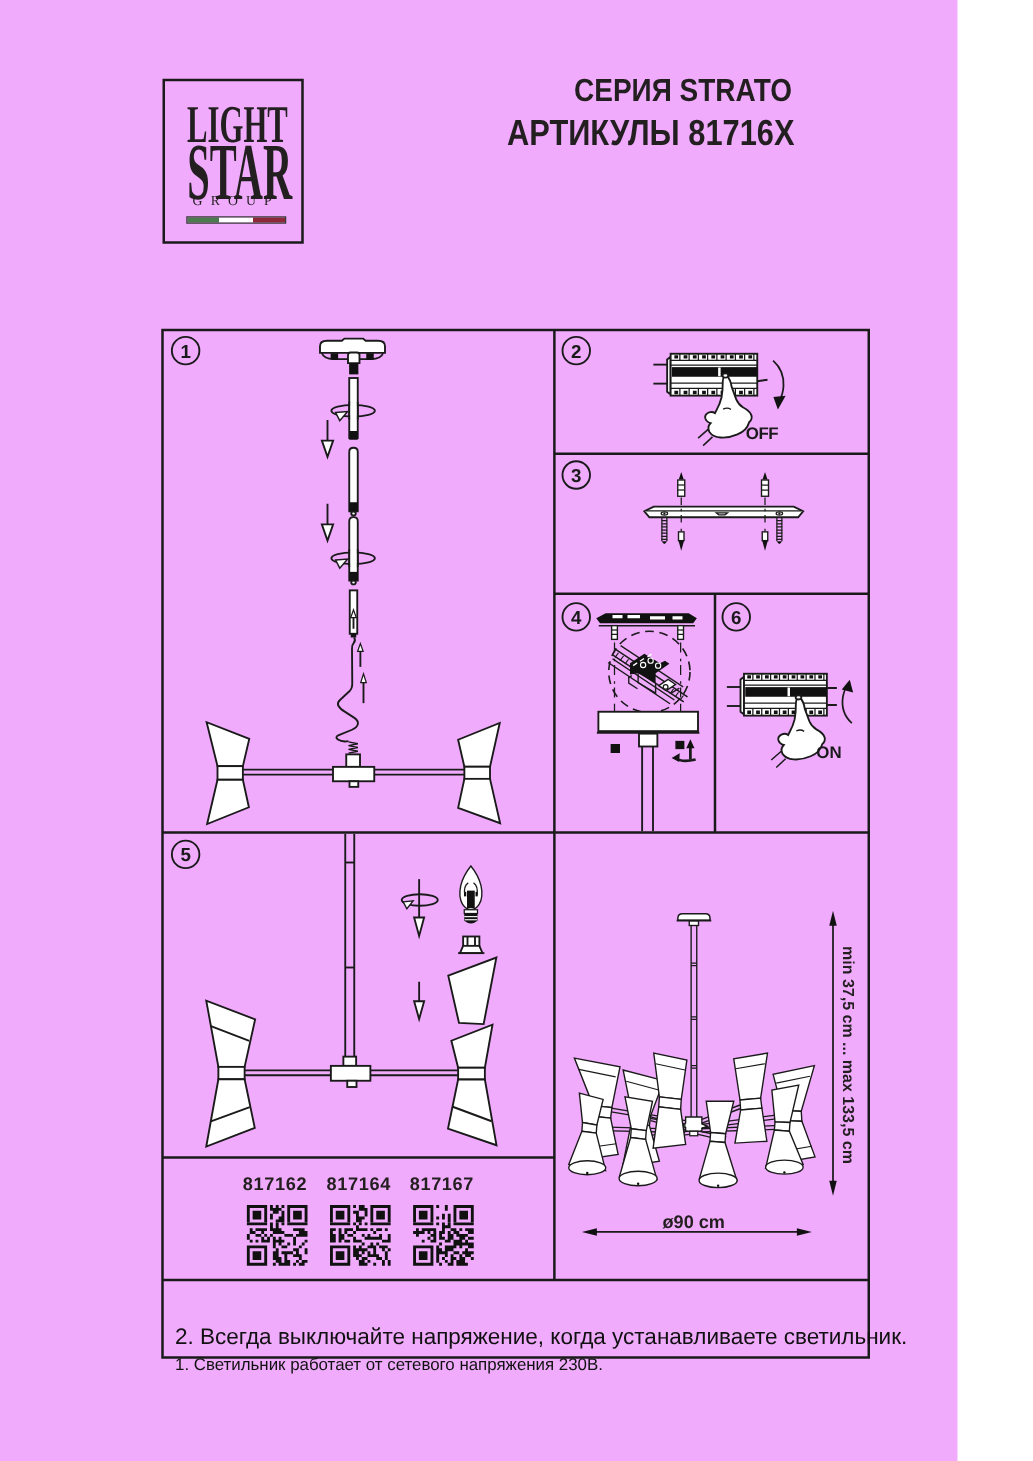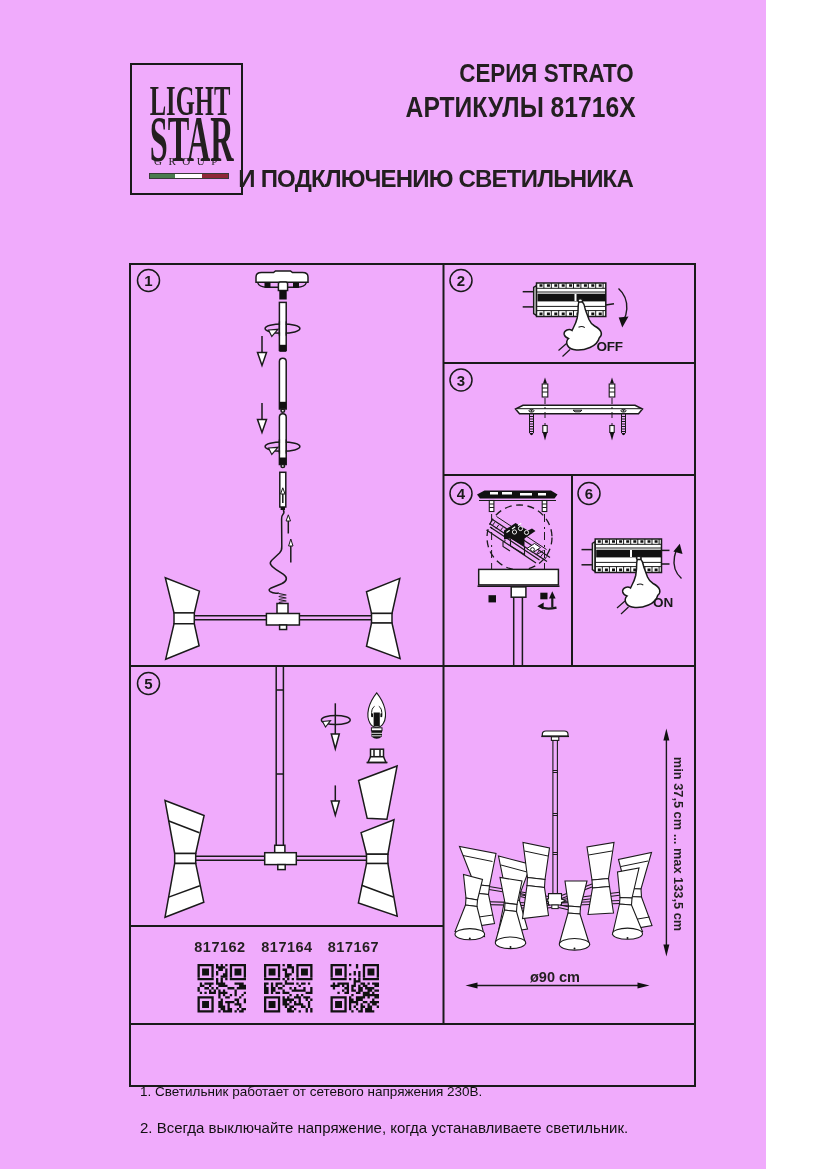--- a/index.html
+++ b/index.html
@@ -20,21 +20,20 @@
 
   <div class="abs" id="w-group" style="left:134px;top:156px;width:110px;text-align:center;font-family:'Liberation Serif',serif;font-size:11px;line-height:1;letter-spacing:6.5px;color:#231f20;">GROUP</div>
 
   <div class="abs" style="left:148.5px;top:173px;width:78px;height:4px;border:1.2px solid #3a3a3a;background:linear-gradient(to right,#4a7a4e 0 32%,#fff 32% 67%,#8e2738 67% 100%);"></div>
 
   <div class="abs ttl" id="t-seriya" style="right:132px;top:59px;font-size:25.5px;transform:scaleX(0.878);transform-origin:100% 50%;">СЕРИЯ STRATO</div>
 
   <div class="abs ttl" id="t-artikul" style="right:130px;top:91px;font-size:29px;transform:scaleX(0.85);transform-origin:100% 50%;">АРТИКУЛЫ 81716Х</div>
 
 
-  <div class="abs ttl" id="t-instr2" style="right:133px;top:164.5px;font-size:24px;letter-spacing:-0.8px;">И ПОДКЛЮЧЕНИЮ СВЕТИЛЬНИКА</div>
 
   <svg class="abs" style="left:0;top:0;" width="826" height="1169" viewBox="0 0 826 1169" fill="none" stroke="#1a1a1a" stroke-width="1.5">
 
     <g>
         <rect x="130" y="264" width="565" height="822" stroke-width="2"></rect>
       </g>
 
     <g>
         <line x1="443.5" y1="264" x2="443.5" y2="1024" stroke-width="2"></line>
       </g>
@@ -584,15 +583,15 @@
         <path fill="#111" stroke="none" d="M264.0 964.0h16.2v2.3h-16.2zM282.5 964.0h2.3v2.3h-2.3zM287.1 964.0h4.6v2.3h-4.6zM296.3 964.0h16.2v2.3h-16.2zM264.0 966.3h2.3v2.3h-2.3zM277.9 966.3h2.3v2.3h-2.3zM287.1 966.3h6.9v2.3h-6.9zM296.3 966.3h2.3v2.3h-2.3zM310.2 966.3h2.3v2.3h-2.3zM264.0 968.6h2.3v2.3h-2.3zM268.6 968.6h6.9v2.3h-6.9zM277.9 968.6h2.3v2.3h-2.3zM282.5 968.6h4.6v2.3h-4.6zM291.7 968.6h2.3v2.3h-2.3zM296.3 968.6h2.3v2.3h-2.3zM301.0 968.6h6.9v2.3h-6.9zM310.2 968.6h2.3v2.3h-2.3zM264.0 970.9h2.3v2.3h-2.3zM268.6 970.9h6.9v2.3h-6.9zM277.9 970.9h2.3v2.3h-2.3zM284.8 970.9h2.3v2.3h-2.3zM291.7 970.9h2.3v2.3h-2.3zM296.3 970.9h2.3v2.3h-2.3zM301.0 970.9h6.9v2.3h-6.9zM310.2 970.9h2.3v2.3h-2.3zM264.0 973.2h2.3v2.3h-2.3zM268.6 973.2h6.9v2.3h-6.9zM277.9 973.2h2.3v2.3h-2.3zM284.8 973.2h6.9v2.3h-6.9zM296.3 973.2h2.3v2.3h-2.3zM301.0 973.2h6.9v2.3h-6.9zM310.2 973.2h2.3v2.3h-2.3zM264.0 975.5h2.3v2.3h-2.3zM277.9 975.5h2.3v2.3h-2.3zM284.8 975.5h4.6v2.3h-4.6zM296.3 975.5h2.3v2.3h-2.3zM310.2 975.5h2.3v2.3h-2.3zM264.0 977.9h16.2v2.3h-16.2zM282.5 977.9h2.3v2.3h-2.3zM287.1 977.9h2.3v2.3h-2.3zM291.7 977.9h2.3v2.3h-2.3zM296.3 977.9h16.2v2.3h-16.2zM284.8 980.2h2.3v2.3h-2.3zM264.0 982.5h4.6v2.3h-4.6zM270.9 982.5h2.3v2.3h-2.3zM275.5 982.5h6.9v2.3h-6.9zM284.8 982.5h9.2v2.3h-9.2zM296.3 982.5h2.3v2.3h-2.3zM301.0 982.5h4.6v2.3h-4.6zM307.9 982.5h2.3v2.3h-2.3zM264.0 984.8h2.3v2.3h-2.3zM270.9 984.8h2.3v2.3h-2.3zM275.5 984.8h2.3v2.3h-2.3zM282.5 984.8h2.3v2.3h-2.3zM298.6 984.8h2.3v2.3h-2.3zM264.0 987.1h4.6v2.3h-4.6zM270.9 987.1h4.6v2.3h-4.6zM277.9 987.1h4.6v2.3h-4.6zM289.4 987.1h2.3v2.3h-2.3zM294.0 987.1h2.3v2.3h-2.3zM303.3 987.1h2.3v2.3h-2.3zM310.2 987.1h2.3v2.3h-2.3zM264.0 989.4h4.6v2.3h-4.6zM270.9 989.4h4.6v2.3h-4.6zM282.5 989.4h2.3v2.3h-2.3zM291.7 989.4h13.9v2.3h-13.9zM310.2 989.4h2.3v2.3h-2.3zM264.0 991.7h4.6v2.3h-4.6zM270.9 991.7h2.3v2.3h-2.3zM275.5 991.7h4.6v2.3h-4.6zM282.5 991.7h6.9v2.3h-6.9zM305.6 991.7h6.9v2.3h-6.9zM289.4 994.0h2.3v2.3h-2.3zM296.3 994.0h2.3v2.3h-2.3zM301.0 994.0h2.3v2.3h-2.3zM264.0 996.3h16.2v2.3h-16.2zM282.5 996.3h2.3v2.3h-2.3zM287.1 996.3h2.3v2.3h-2.3zM294.0 996.3h6.9v2.3h-6.9zM303.3 996.3h6.9v2.3h-6.9zM264.0 998.6h2.3v2.3h-2.3zM277.9 998.6h2.3v2.3h-2.3zM282.5 998.6h11.5v2.3h-11.5zM298.6 998.6h2.3v2.3h-2.3zM305.6 998.6h2.3v2.3h-2.3zM310.2 998.6h2.3v2.3h-2.3zM264.0 1001.0h2.3v2.3h-2.3zM268.6 1001.0h6.9v2.3h-6.9zM277.9 1001.0h2.3v2.3h-2.3zM282.5 1001.0h4.6v2.3h-4.6zM289.4 1001.0h2.3v2.3h-2.3zM294.0 1001.0h2.3v2.3h-2.3zM298.6 1001.0h2.3v2.3h-2.3zM307.9 1001.0h2.3v2.3h-2.3zM264.0 1003.3h2.3v2.3h-2.3zM268.6 1003.3h6.9v2.3h-6.9zM277.9 1003.3h2.3v2.3h-2.3zM282.5 1003.3h6.9v2.3h-6.9zM294.0 1003.3h9.2v2.3h-9.2zM307.9 1003.3h2.3v2.3h-2.3zM264.0 1005.6h2.3v2.3h-2.3zM268.6 1005.6h6.9v2.3h-6.9zM277.9 1005.6h2.3v2.3h-2.3zM284.8 1005.6h2.3v2.3h-2.3zM289.4 1005.6h4.6v2.3h-4.6zM301.0 1005.6h4.6v2.3h-4.6zM307.9 1005.6h2.3v2.3h-2.3zM264.0 1007.9h2.3v2.3h-2.3zM277.9 1007.9h2.3v2.3h-2.3zM287.1 1007.9h4.6v2.3h-4.6zM294.0 1007.9h2.3v2.3h-2.3zM305.6 1007.9h2.3v2.3h-2.3zM310.2 1007.9h2.3v2.3h-2.3zM264.0 1010.2h16.2v2.3h-16.2zM287.1 1010.2h6.9v2.3h-6.9zM298.6 1010.2h2.3v2.3h-2.3zM305.6 1010.2h2.3v2.3h-2.3zM310.2 1010.2h2.3v2.3h-2.3z"></path>
       </g>
 
     <g>
         <path fill="#111" stroke="none" d="M330.5 964.0h16.2v2.3h-16.2zM349.0 964.0h2.3v2.3h-2.3zM355.9 964.0h2.3v2.3h-2.3zM362.8 964.0h16.2v2.3h-16.2zM330.5 966.3h2.3v2.3h-2.3zM344.4 966.3h2.3v2.3h-2.3zM355.9 966.3h2.3v2.3h-2.3zM362.8 966.3h2.3v2.3h-2.3zM376.7 966.3h2.3v2.3h-2.3zM330.5 968.6h2.3v2.3h-2.3zM335.1 968.6h6.9v2.3h-6.9zM344.4 968.6h2.3v2.3h-2.3zM362.8 968.6h2.3v2.3h-2.3zM367.5 968.6h6.9v2.3h-6.9zM376.7 968.6h2.3v2.3h-2.3zM330.5 970.9h2.3v2.3h-2.3zM335.1 970.9h6.9v2.3h-6.9zM344.4 970.9h2.3v2.3h-2.3zM353.6 970.9h2.3v2.3h-2.3zM358.2 970.9h2.3v2.3h-2.3zM362.8 970.9h2.3v2.3h-2.3zM367.5 970.9h6.9v2.3h-6.9zM376.7 970.9h2.3v2.3h-2.3zM330.5 973.2h2.3v2.3h-2.3zM335.1 973.2h6.9v2.3h-6.9zM344.4 973.2h2.3v2.3h-2.3zM349.0 973.2h2.3v2.3h-2.3zM353.6 973.2h2.3v2.3h-2.3zM358.2 973.2h2.3v2.3h-2.3zM362.8 973.2h2.3v2.3h-2.3zM367.5 973.2h6.9v2.3h-6.9zM376.7 973.2h2.3v2.3h-2.3zM330.5 975.5h2.3v2.3h-2.3zM344.4 975.5h2.3v2.3h-2.3zM358.2 975.5h2.3v2.3h-2.3zM362.8 975.5h2.3v2.3h-2.3zM376.7 975.5h2.3v2.3h-2.3zM330.5 977.9h16.2v2.3h-16.2zM349.0 977.9h2.3v2.3h-2.3zM353.6 977.9h2.3v2.3h-2.3zM358.2 977.9h2.3v2.3h-2.3zM362.8 977.9h16.2v2.3h-16.2zM353.6 980.2h6.9v2.3h-6.9zM332.8 982.5h2.3v2.3h-2.3zM337.4 982.5h11.5v2.3h-11.5zM353.6 982.5h2.3v2.3h-2.3zM360.5 982.5h4.6v2.3h-4.6zM367.5 982.5h2.3v2.3h-2.3zM372.1 982.5h6.9v2.3h-6.9zM330.5 984.8h9.2v2.3h-9.2zM342.0 984.8h2.3v2.3h-2.3zM346.7 984.8h2.3v2.3h-2.3zM351.3 984.8h4.6v2.3h-4.6zM358.2 984.8h2.3v2.3h-2.3zM362.8 984.8h4.6v2.3h-4.6zM374.4 984.8h4.6v2.3h-4.6zM332.8 987.1h2.3v2.3h-2.3zM344.4 987.1h4.6v2.3h-4.6zM351.3 987.1h2.3v2.3h-2.3zM358.2 987.1h4.6v2.3h-4.6zM365.1 987.1h9.2v2.3h-9.2zM342.0 989.4h2.3v2.3h-2.3zM346.7 989.4h2.3v2.3h-2.3zM351.3 989.4h4.6v2.3h-4.6zM358.2 989.4h4.6v2.3h-4.6zM367.5 989.4h4.6v2.3h-4.6zM374.4 989.4h4.6v2.3h-4.6zM337.4 991.7h2.3v2.3h-2.3zM344.4 991.7h4.6v2.3h-4.6zM355.9 991.7h4.6v2.3h-4.6zM362.8 991.7h6.9v2.3h-6.9zM372.1 991.7h2.3v2.3h-2.3zM351.3 994.0h2.3v2.3h-2.3zM362.8 994.0h16.2v2.3h-16.2zM330.5 996.3h16.2v2.3h-16.2zM349.0 996.3h2.3v2.3h-2.3zM355.9 996.3h9.2v2.3h-9.2zM367.5 996.3h2.3v2.3h-2.3zM374.4 996.3h4.6v2.3h-4.6zM330.5 998.6h2.3v2.3h-2.3zM344.4 998.6h2.3v2.3h-2.3zM349.0 998.6h4.6v2.3h-4.6zM355.9 998.6h6.9v2.3h-6.9zM372.1 998.6h2.3v2.3h-2.3zM330.5 1001.0h2.3v2.3h-2.3zM335.1 1001.0h6.9v2.3h-6.9zM344.4 1001.0h2.3v2.3h-2.3zM349.0 1001.0h9.2v2.3h-9.2zM362.8 1001.0h4.6v2.3h-4.6zM369.8 1001.0h9.2v2.3h-9.2zM330.5 1003.3h2.3v2.3h-2.3zM335.1 1003.3h6.9v2.3h-6.9zM344.4 1003.3h2.3v2.3h-2.3zM349.0 1003.3h2.3v2.3h-2.3zM355.9 1003.3h2.3v2.3h-2.3zM360.5 1003.3h2.3v2.3h-2.3zM367.5 1003.3h2.3v2.3h-2.3zM372.1 1003.3h4.6v2.3h-4.6zM330.5 1005.6h2.3v2.3h-2.3zM335.1 1005.6h6.9v2.3h-6.9zM344.4 1005.6h2.3v2.3h-2.3zM349.0 1005.6h2.3v2.3h-2.3zM353.6 1005.6h2.3v2.3h-2.3zM360.5 1005.6h4.6v2.3h-4.6zM367.5 1005.6h4.6v2.3h-4.6zM376.7 1005.6h2.3v2.3h-2.3zM330.5 1007.9h2.3v2.3h-2.3zM344.4 1007.9h2.3v2.3h-2.3zM349.0 1007.9h2.3v2.3h-2.3zM355.9 1007.9h2.3v2.3h-2.3zM360.5 1007.9h2.3v2.3h-2.3zM365.1 1007.9h6.9v2.3h-6.9zM330.5 1010.2h16.2v2.3h-16.2zM351.3 1010.2h2.3v2.3h-2.3zM358.2 1010.2h4.6v2.3h-4.6zM365.1 1010.2h9.2v2.3h-9.2z"></path>
       </g>
   </svg>
 
   <div class="abs" style="left:140px;top:1040px;font-size:13.5px;color:#111;margin-top:44px;">1. Светильник работает от сетевого напряжения 230В.</div>
 
-  <div class="abs" style="left:140px;top:1119px;font-size:15px;color:#111;">2. Всегда выключайте напряжение, когда устанавливаете светильник.</div>
+  <div class="abs" style="left:140px;top:1059px;font-size:18px;color:#111;">2. Всегда выключайте напряжение, когда устанавливаете светильник.</div>
 
 </div>
 
 </body></html>

